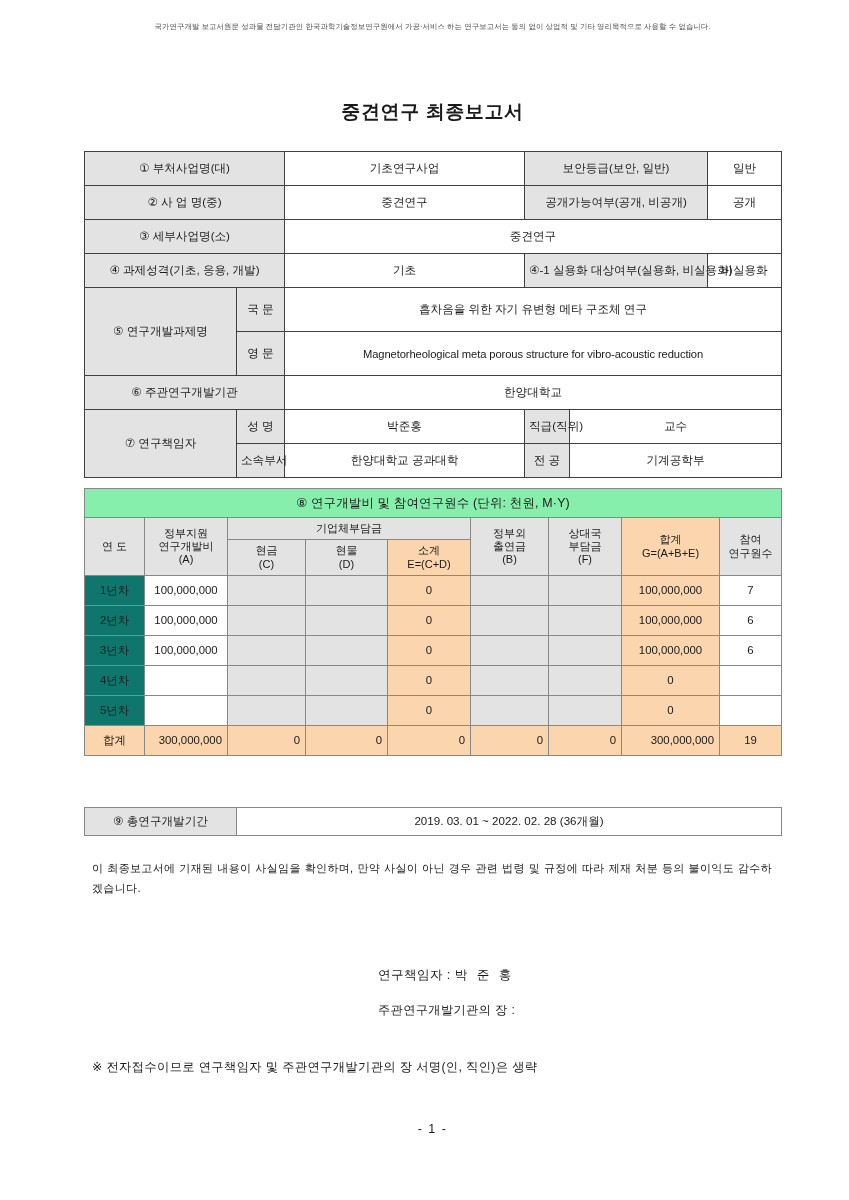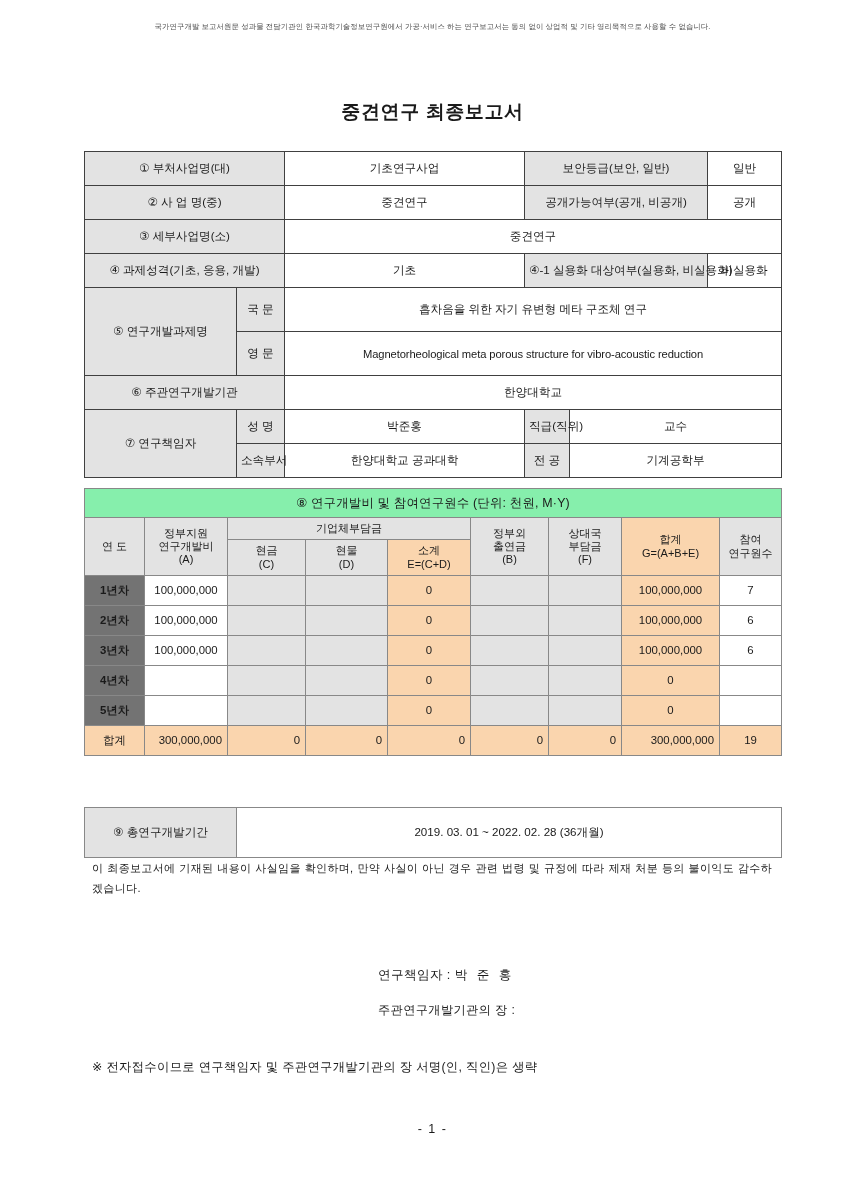--- a/index.html
+++ b/index.html
@@ -90,38 +90,38 @@
     font-size: 12.4px;
     height: 29px;
     letter-spacing: 0.2px;
   }
   .hdr { background: #e3e3e3; font-size: 11px; }
   .hdr-orange { background: #fad5ae; font-size: 11px; }
   .cell-white { background: #ffffff; text-align: right; padding-right: 5px; }
   .cell-gray { background: #e3e3e3; }
   .cell-orange { background: #fad5ae; text-align: right; padding-right: 5px; }
   .cell-center-white { background: #ffffff; text-align: center; }
-  .row-year { background: #737373; font-weight: bold; }
+  .row-year { background: #0f766e; }
   .row-total td { background: #fad5ae; }
   .rh { height: 30px; }
 
   
   .period-table {
     position: absolute;
     left: 76px; top: 807px;
     width: 697px;
     border-collapse: collapse;
     table-layout: fixed;
     font-size: 11.6px;
   }
   .period-table td {
     border: 1px solid #888888;
     text-align: center;
     vertical-align: middle;
-    height: 50px;
+    height: 28px;
   }
 
   
   .declaration {
     position: absolute;
     left: 84px; top: 858px;
     width: 680px;
     font-size: 11px;
     line-height: 1.85;
     letter-spacing: 0.35px;

